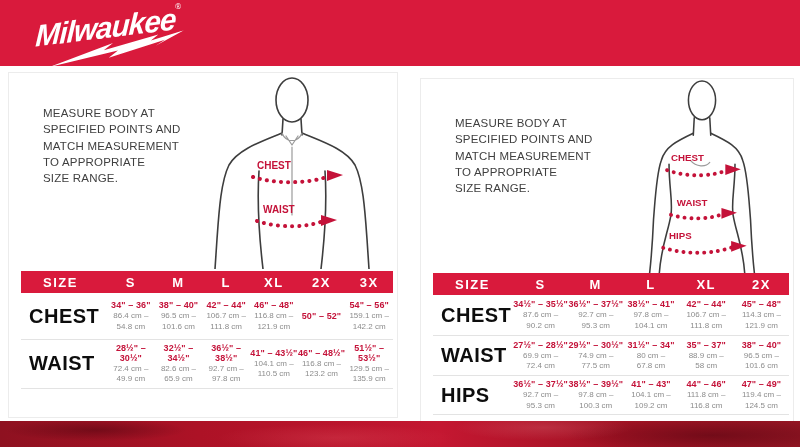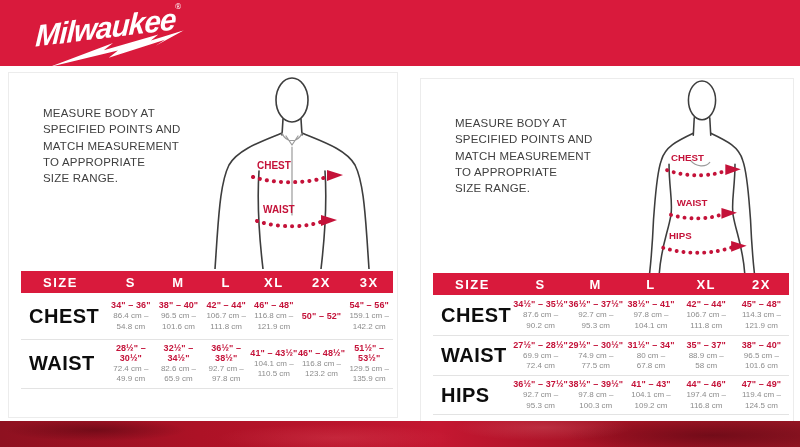--- a/index.html
+++ b/index.html
@@ -281,21 +281,21 @@
             <span class="cm">97.8 cm –
 100.3 cm</span>
           </div>
           <div class="t-cell">
             <span class="in">41" – 43"</span>
             <span class="cm">104.1 cm –
 109.2 cm</span>
           </div>
           <div class="t-cell">
             <span class="in">44" – 46"</span>
-            <span class="cm">197.4 cm –
+            <span class="cm">111.8 cm –
 116.8 cm</span>
           </div>
           <div class="t-cell">
             <span class="in">47" – 49"</span>
             <span class="cm">119.4 cm –
 124.5 cm</span>
           </div>
         </div>
       </div>
   </section>

